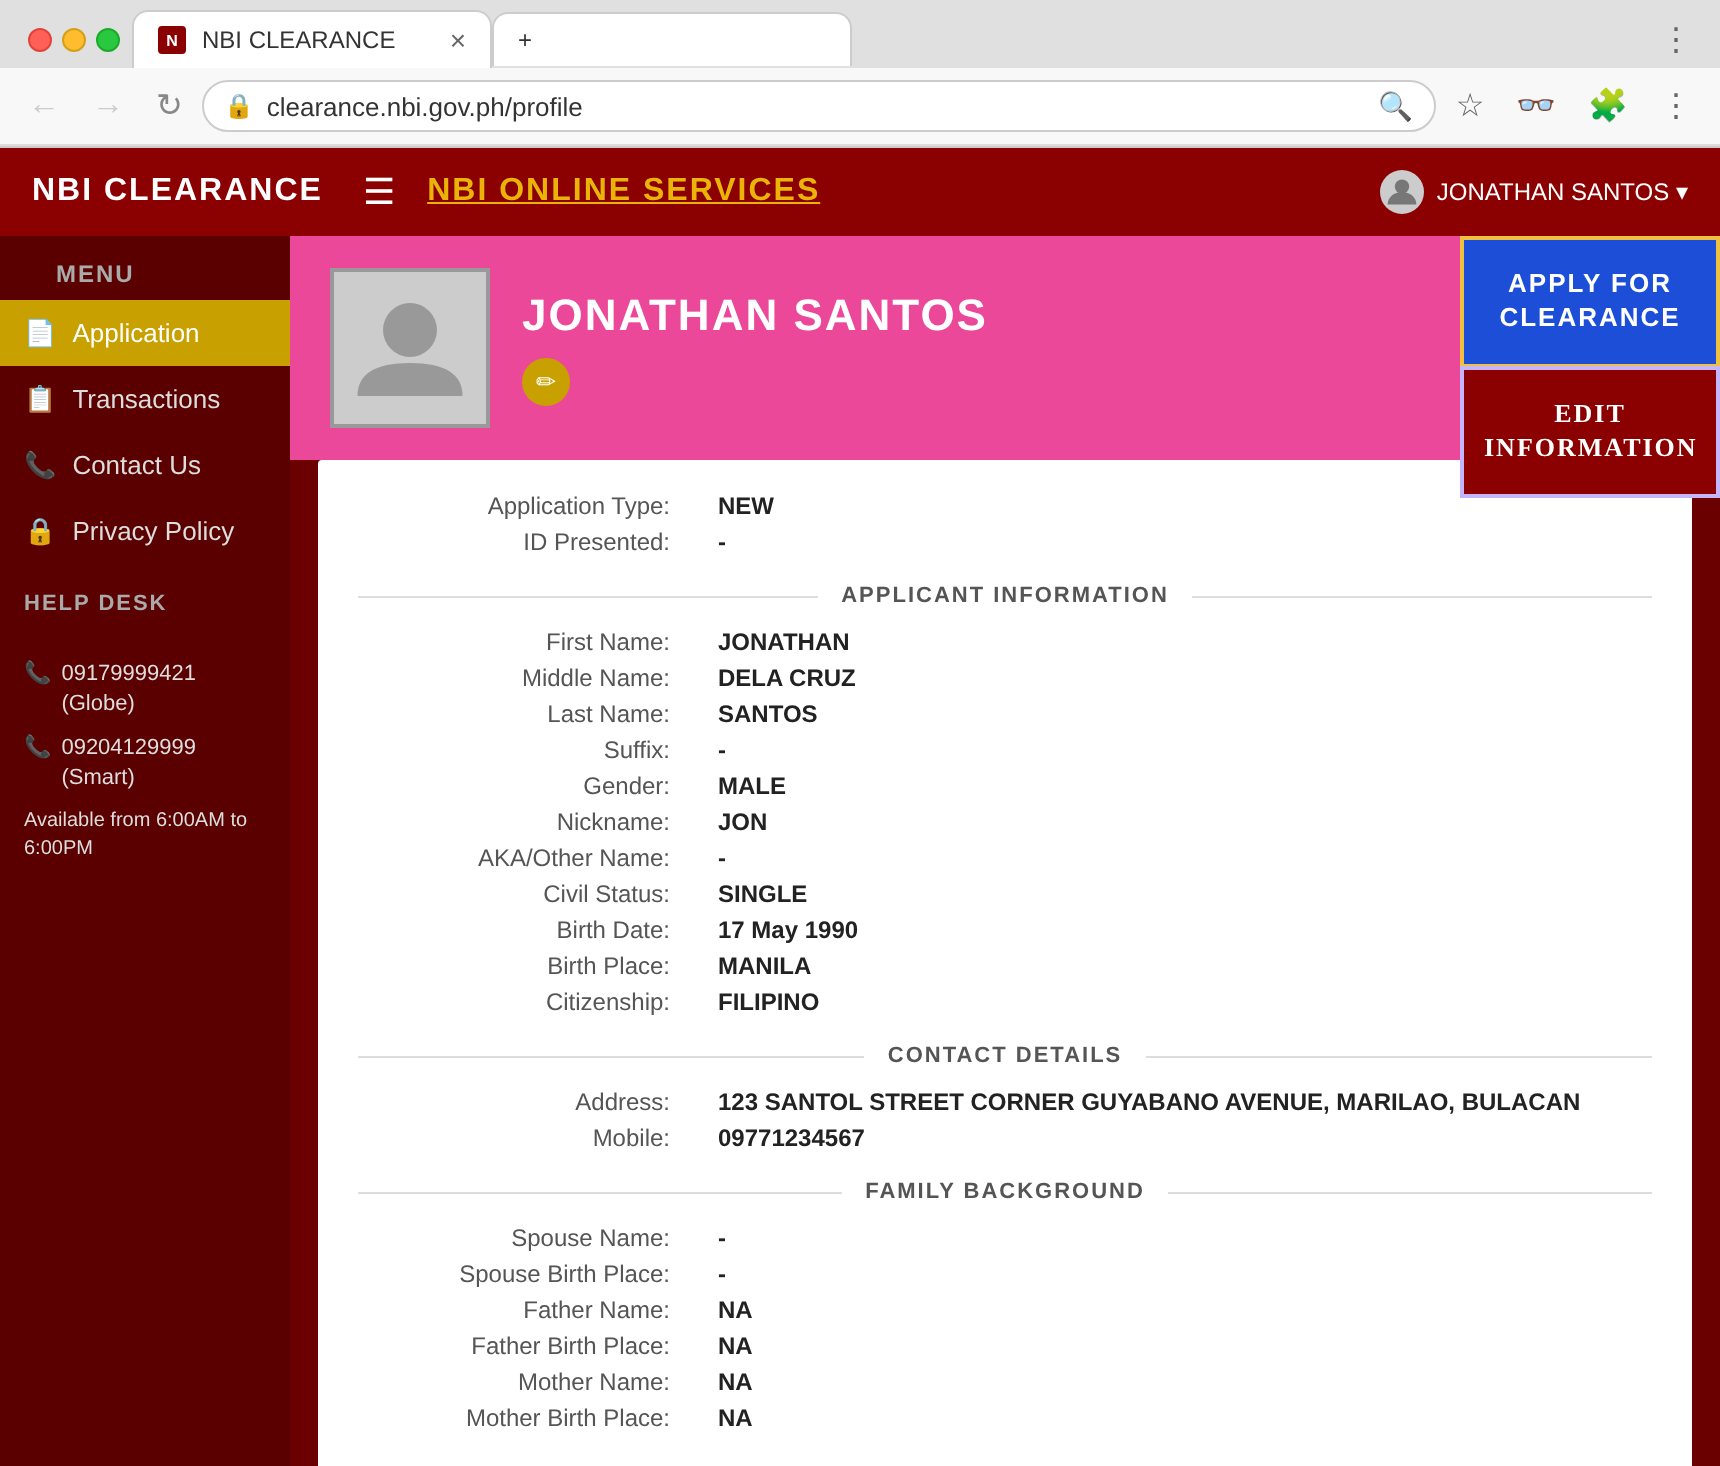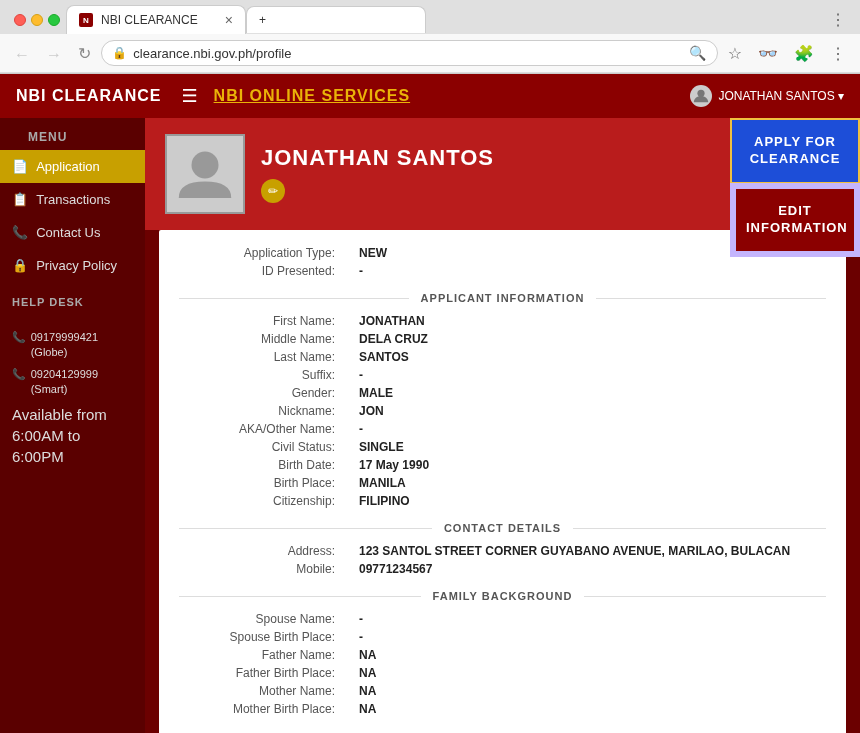--- a/index.html
+++ b/index.html
@@ -36,37 +36,37 @@
 
     
     .sidebar { width: 145px; background: #5a0000; padding-top: 0; flex-shrink: 0; }
     .sidebar-menu-label { color: #aaa; font-size: 12px; padding: 12px 28px 6px; font-weight: bold; letter-spacing: 1px; }
     .sidebar-item { display: flex; align-items: center; padding: 9px 12px; color: #ddd; font-size: 13px; cursor: pointer; gap: 8px; }
     .sidebar-item.active { background: #c8a000; color: white; }
     .sidebar-icon { font-size: 13px; }
     .sidebar-helpdesk { padding: 14px 12px; }
     .sidebar-helpdesk-label { color: #aaa; font-size: 11px; font-weight: bold; letter-spacing: 1px; margin-bottom: 22px; }
     .sidebar-phone { color: #ddd; font-size: 11px; display: flex; align-items: flex-start; gap: 5px; margin-bottom: 6px; line-height: 1.4; }
-    .sidebar-avail { color: #ddd; font-size: 15px; margin-top: 2px; line-height: 1.4; }
+    .sidebar-avail { color: #ddd; font-size: 10px; margin-top: 2px; line-height: 1.4; }
 
     
     .main-content { flex: 1; padding: 0; position: relative; }
 
     
-    .profile-header { background: #b91c1c; display: flex; align-items: center; padding: 16px 20px; gap: 16px; }
+    .profile-header { background: #ec4899; display: flex; align-items: center; padding: 16px 20px; gap: 16px; }
     .profile-avatar { width: 80px; height: 80px; background: #ccc; border: 2px solid #999; display: flex; align-items: center; justify-content: center; flex-shrink: 0; }
     .profile-avatar svg { width: 60px; height: 60px; }
     .profile-info { flex: 1; }
     .profile-name { color: white; font-size: 22px; font-weight: bold; letter-spacing: 1px; }
     .profile-edit-icon { background: #c8a000; width: 24px; height: 24px; border-radius: 50%; display: flex; align-items: center; justify-content: center; color: white; font-size: 12px; cursor: pointer; margin-top: 8px; }
 
     
     .action-buttons { position: absolute; top: 0; right: 0; display: flex; flex-direction: column; width: 130px; }
     .btn-apply { background: #1d4ed8; color: white; border: 2px solid #f0c040; padding: 14px 10px; text-align: center; font-weight: bold; font-size: 13px; letter-spacing: 1px; cursor: pointer; border-bottom: 1px solid #f0c040; text-transform: uppercase; line-height: 1.3; }
-    .btn-edit { background: #8b0000; color: white; border: 6px solid #c4b5fd; padding: 14px 10px; text-align: center; font-weight: bold; font-size: 13px; letter-spacing: 1px; cursor: pointer; text-transform: uppercase; line-height: 1.3; }
+    .btn-edit { background: #8b0000; color: white; border: 2px solid #c4b5fd; padding: 14px 10px; text-align: center; font-weight: bold; font-size: 13px; letter-spacing: 1px; cursor: pointer; text-transform: uppercase; line-height: 1.3; font-family: Liberation Serif, serif; }
 
     
     .content-card { background: white; margin: 0 14px 14px 14px; border-radius: 2px; padding: 16px 20px; }
 
     .info-row { display: flex; margin-bottom: 4px; }
     .info-label { width: 180px; text-align: right; color: #555; font-size: 12px; padding-right: 24px; flex-shrink: 0; }
     .info-value { color: #222; font-size: 12px; font-weight: bold; }
 
     .section-divider { display: flex; align-items: center; margin: 14px 0 10px; }
     .section-line { flex: 1; height: 1px; background: #ddd; }

